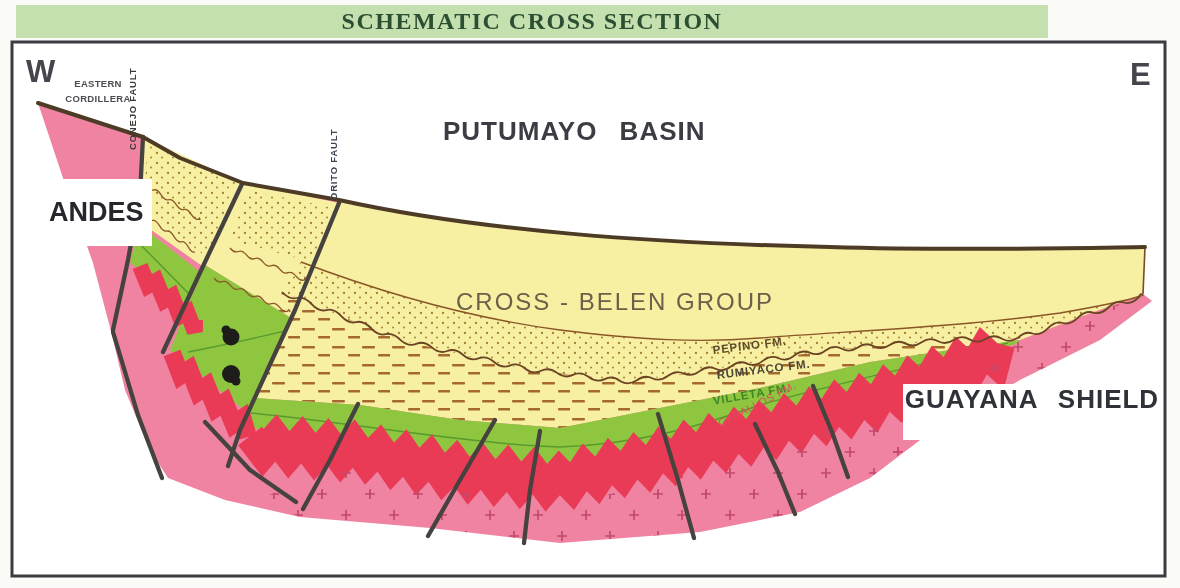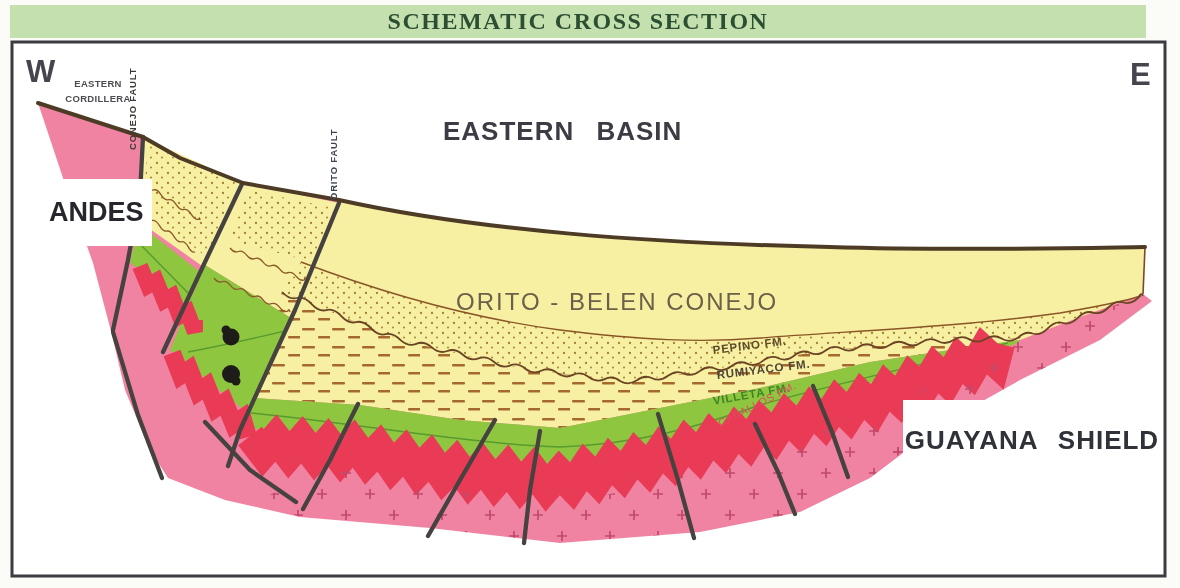--- a/index.html
+++ b/index.html
@@ -1,37 +1,37 @@
 <!DOCTYPE html>
 <html><head>
 <meta charset="utf-8">
 <style>
   html,body{margin:0;padding:0;background:#e8e8e4;}
   #stage{position:relative;width:1180px;height:588px;background:#fbfbf7;overflow:hidden;
          font-family:"Liberation Sans",sans-serif;}
   
-  #titlebar{position:absolute;left:10px;top:5px;width:1136px;height:33px;background:#c3e0ae;
+  #titlebar{position:absolute;left:16px;top:5px;width:1032px;height:33px;background:#c3e0ae;
             display:flex;align-items:center;justify-content:center;}
   #titlebar .t{font-family:"Liberation Serif",serif;font-weight:bold;font-size:24px;
                color:#2c4f33;letter-spacing:1.5px;}
   
   svg{position:absolute;left:0;top:0;}
   
   .lbl{position:absolute;white-space:nowrap;color:#3b3b43;}
   .compass{font-size:31px;font-weight:bold;color:#45454d;}
   .smallcaps{font-size:9.5px;font-weight:600;color:#4c4c52;letter-spacing:.3px;
              line-height:15px;text-align:center;white-space:normal;}
   .vfault{writing-mode:vertical-rl;transform:rotate(180deg);font-size:9.5px;font-weight:bold;
           letter-spacing:.8px;}
   .bigname{font-size:27px;font-weight:bold;color:#26262c;background:#ffffff;padding:18px 8px;}
   .basin{font-size:26px;font-weight:bold;color:#3c3c44;word-spacing:14px;letter-spacing:1px;}
   .group{font-size:24px;color:#6b6049;letter-spacing:2px;font-weight:500;}
   .fm{font-size:11.5px;letter-spacing:.8px;transform-origin:left top;}
-  .shieldbox{left:903px;top:400px;width:258px;height:56px;background:#ffffff;
-             display:flex;align-items:flex-end;justify-content:center;}
+  .shieldbox{left:903px;top:384px;width:258px;height:56px;background:#ffffff;
+             display:flex;align-items:flex-start;justify-content:center;}
   .shieldbox span{font-size:26px;font-weight:bold;color:#30323a;word-spacing:12px;letter-spacing:1px;}
 </style>
 </head>
 <body>
 
 <div id="stage">
 
   <div id="titlebar">
     <span class="t">SCHEMATIC CROSS SECTION</span>
   </div>
@@ -130,23 +130,23 @@
   <div class="lbl compass" style="left:26px;top:54px;">W</div>
   <div class="lbl compass" style="left:1130px;top:57px;">E</div>
 
   <div class="lbl smallcaps" style="left:58px;top:76px;width:80px;">EASTERN CORDILLERA</div>
 
   <div class="lbl vfault" style="left:127px;top:46px;height:104px;color:#3c3c34;">CONEJO FAULT</div>
   <div class="lbl vfault" style="left:328px;top:102px;height:98px;color:#3d4452;">ORITO FAULT</div>
 
   <div class="lbl bigname" style="left:41px;top:179px;">ANDES</div>
 
-  <div class="lbl basin" style="left:443px;top:116px;">EASTERN BASIN</div>
+  <div class="lbl basin" style="left:443px;top:116px;">PUTUMAYO BASIN</div>
 
-  <div class="lbl group" style="left:456px;top:288px;">ORITO - BELEN CONEJO</div>
+  <div class="lbl group" style="left:456px;top:288px;">CROSS - BELEN GROUP</div>
 
   <div class="lbl fm" style="left:712px;top:344px;color:#5d4a28;font-weight:600;transform:rotate(-7deg);">PEPINO FM.</div>
   <div class="lbl fm" style="left:716px;top:369px;color:#4c4538;font-weight:600;transform:rotate(-7deg);">RUMIYACO FM.</div>
   <div class="lbl fm" style="left:712px;top:395px;color:#3f8427;font-weight:600;transform:rotate(-10deg);">VILLETA FM.</div>
   <div class="lbl fm" style="left:716px;top:418px;color:#e04a5e;font-size:10.5px;transform:rotate(-27deg);">CABALLOS FM.</div>
 
   <div class="lbl shieldbox">
     <span>GUAYANA SHIELD</span>
   </div>
 </div>

